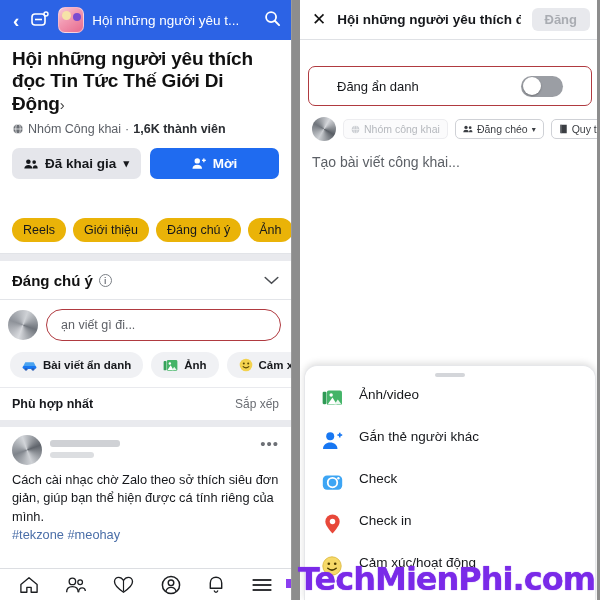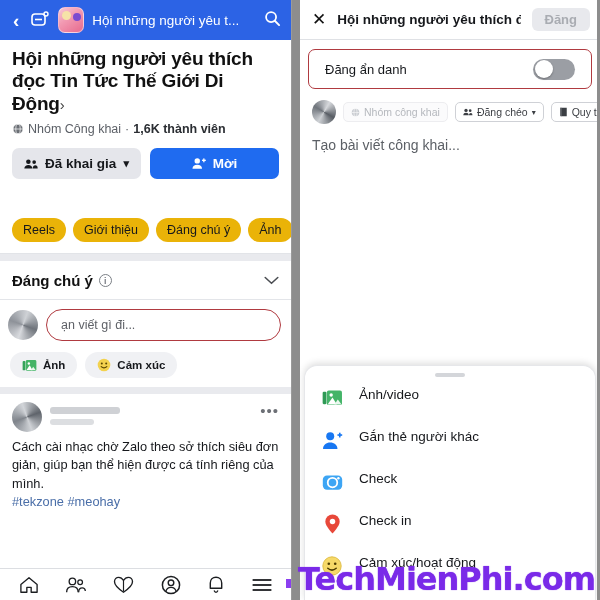--- a/index.html
+++ b/index.html
@@ -181,22 +181,22 @@
   .rhead .rt {
     flex:1; font-size:13.5px; font-weight:600; color:#16181c;
     white-space:nowrap; overflow:hidden;
   }
   .rhead .post-btn {
     background:#e8e9ed; color:#a9acb2; font-size:13px; font-weight:600;
     padding: 4px 13px; border-radius:6px;
   }
 
   .anonrow {
-    margin: 9px 8px 0 8px; height: 40px; border:1.6px solid #b03a40;
-    border-radius: 7px; display:flex; align-items:center; padding: 0 16px;
+    margin: 26px 8px 0 8px; height: 40px; border:1.6px solid #b03a40;
+    border-radius: 7px; display:flex; align-items:center; padding: 0 28px;
     background:#fff;
   }
   .anonrow .al { font-size:13px; color:#16181c; }
   .toggle {
     margin-left:auto; width: 42px; height:21px; border-radius:11px;
     background:#9b9ea4; position:relative;
   }
   .toggle .knob {
     position:absolute; left:1.5px; top:1.5px; width:18px; height:18px;
     border-radius:50%; background:#fff; box-shadow:0 1px 2px rgba(0,0,0,.3);
@@ -332,40 +332,53 @@
 
     <div class="composer">
       <div class="ava"></div>
       <div class="cbox">
         <span>ạn viết gì đi...</span>
       </div>
     </div>
 
     <div class="cactions">
       <div class="cact">
+        <svg width="15" height="11" viewBox="0 0 16 12">
+          <path d="M1 7 L3.4 2.4 H12.6 L15 7 Z" fill="#4aa3f0"></path>
+          <rect x="0.5" y="6.6" width="15" height="3.2" rx="1.6" fill="#1877f2"></rect>
+          <circle cx="4.2" cy="10.2" r="1.6" fill="#2b5fb5"></circle>
+          <circle cx="11.8" cy="10.2" r="1.6" fill="#2b5fb5"></circle>
+        </svg>
+        <span>Bài viết ẩn danh</span>
+      </div>
+      <div class="cact">
         <svg width="15" height="13" viewBox="0 0 16 14">
           <rect x="0.6" y="2.2" width="3" height="10" rx="1" fill="#36a35a"></rect>
           <rect x="4" y="1.2" width="11.4" height="11.6" rx="1.6" fill="#45b467"></rect>
           <circle cx="7.3" cy="4.8" r="1.3" fill="#fff"></circle>
           <path d="M4.6 12 L8.2 6.8 L11.3 12 Z" fill="#fff"></path>
           <path d="M9.4 12 L12 8.4 L14.8 12 Z" fill="#e9f7ed"></path>
         </svg>
         <span>Ảnh</span>
       </div>
       <div class="cact">
         <svg width="14" height="14" viewBox="0 0 14 14">
           <circle cx="7" cy="7" r="6.3" fill="#f3d24e"></circle>
           <circle cx="4.8" cy="5.4" r="1" fill="#5a4600"></circle>
           <circle cx="9.2" cy="5.4" r="1" fill="#5a4600"></circle>
           <path d="M4.2 8.6 Q7 11.2 9.8 8.6" fill="none" stroke="#5a4600" stroke-width="1.2" stroke-linecap="round"></path>
         </svg>
         <span>Cảm xúc</span>
       </div>
     </div>
 
+    <div class="sortrow">
+      <span class="l">Phù hợp nhất</span>
+      <span class="r">Sắp xếp</span>
+    </div>
 
     <div class="post">
       <div class="post-head">
         <div class="post-ava"></div>
         <div>
           <div class="post-blurname"></div>
           <div class="post-blurtime"></div>
         </div>
         <div class="dots">•••</div>
       </div>

